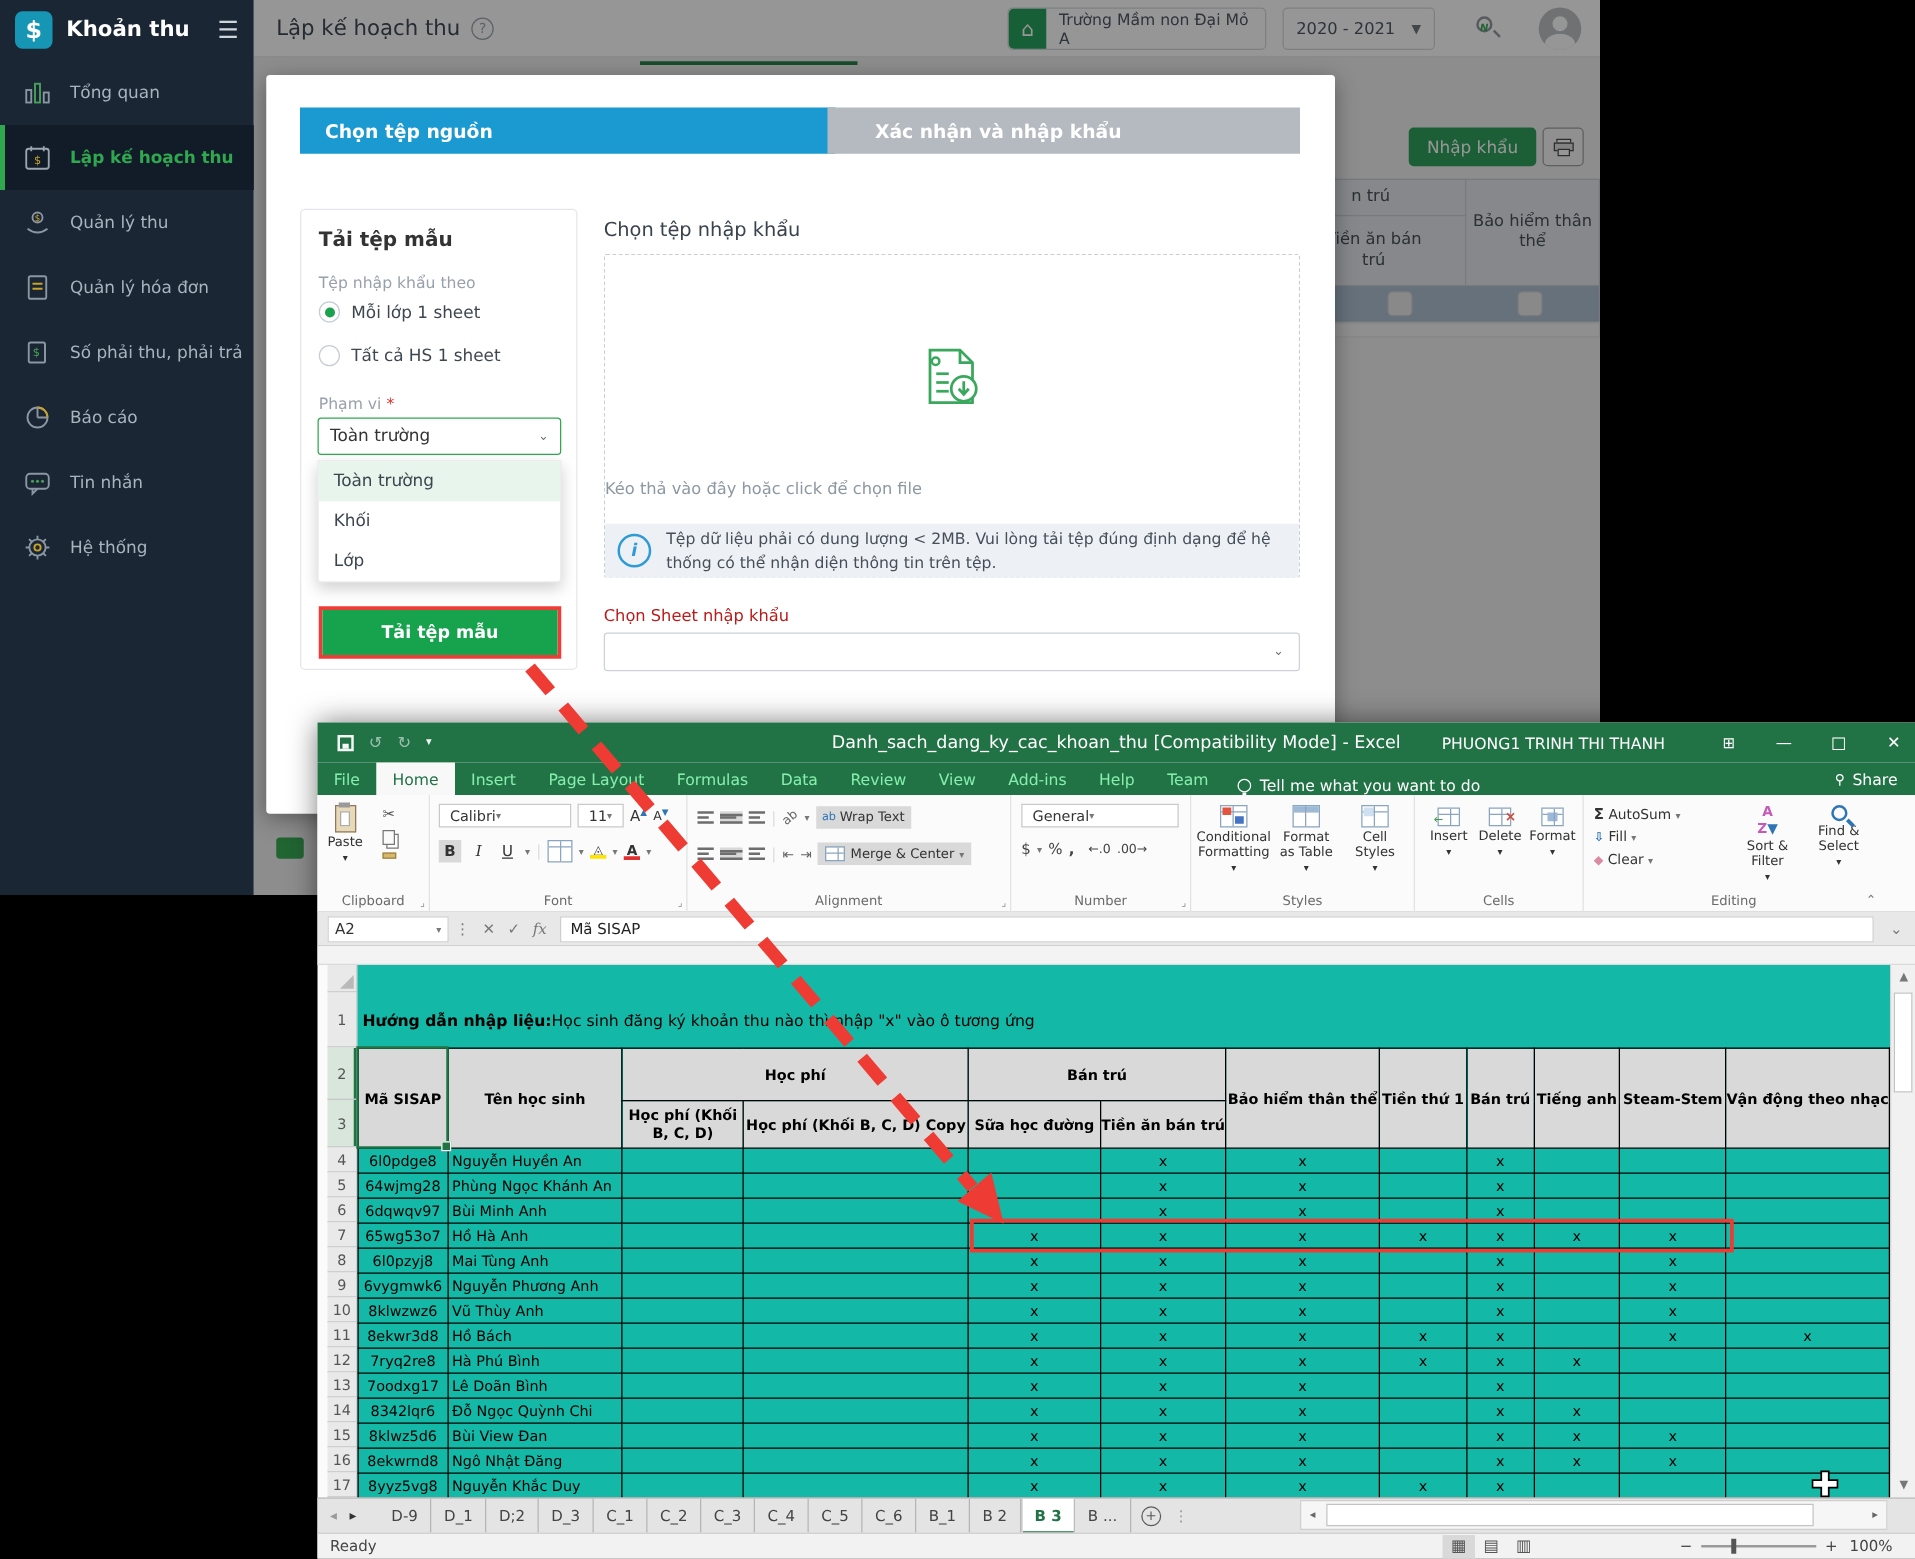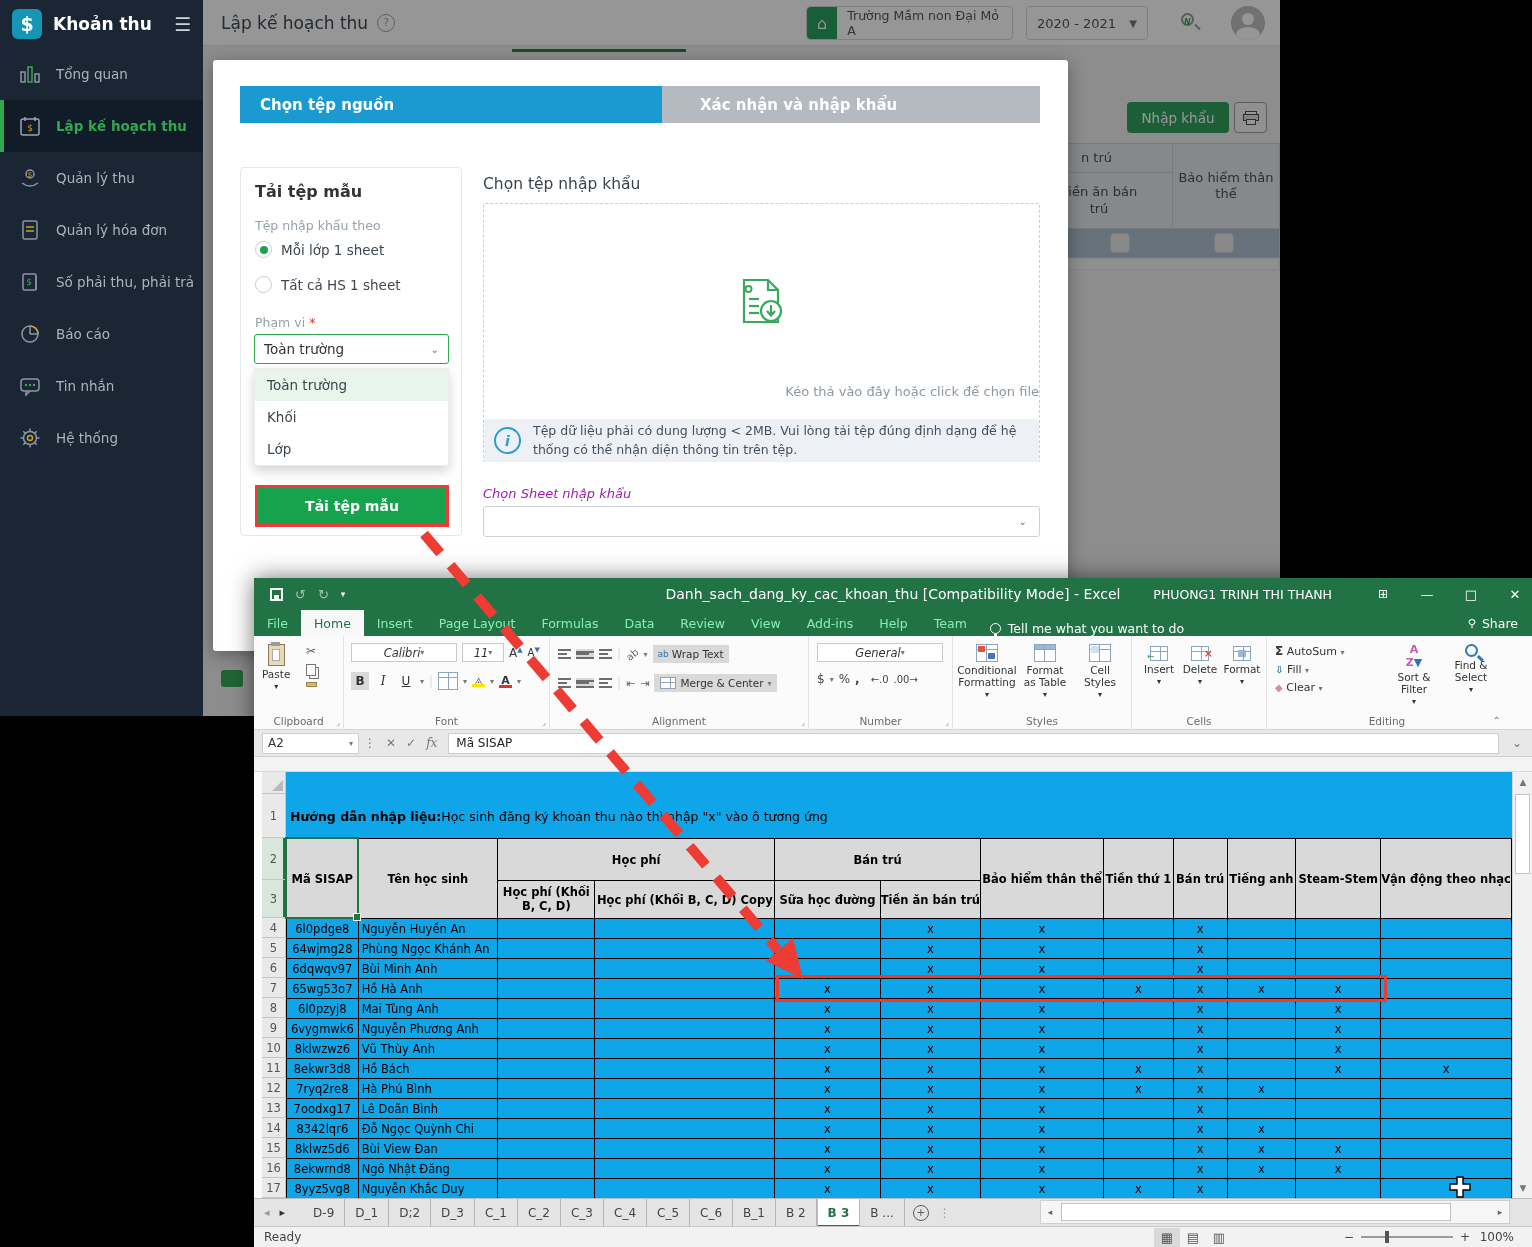--- a/index.html
+++ b/index.html
@@ -99,26 +99,26 @@
   .sopt.active{background:#e7f5ec;}
   #dlWrap{position:absolute;left:14px;top:317px;width:194px;height:42px;border:3px solid #f03c38;}
   #dlBtn{width:100%;height:100%;background:#17a24e;color:#fff;font-weight:bold;font-size:14px;
          display:flex;align-items:center;justify-content:center;}
 
   
   #impTitle{position:absolute;left:270px;top:115px;font-size:15.5px;color:#39434d;font-weight:500;}
   #dropWrap{position:absolute;left:270px;top:143px;width:557px;height:259px;border:1.5px dashed #c7ced6;border-radius:2px;}
   #dropZone{position:absolute;left:0;top:0;width:100%;height:215px;}
   #dzIcon{position:absolute;left:252px;top:72px;}
-  #dzText{position:absolute;left:0;top:180px;width:100%;text-align:right;font-size:13px;color:#8d98a3;}
+  #dzText{position:absolute;left:0;top:180px;width:100%;text-align:left;font-size:13px;color:#8d98a3;}
   #infoStrip{position:absolute;left:0;top:215px;width:100%;height:43px;background:#edf0f4;display:flex;align-items:center;}
   #infoIc{width:27px;height:27px;border-radius:50%;border:2.5px solid #2e9bd6;color:#2e9bd6;font-weight:bold;font-size:14px;
           display:flex;align-items:center;justify-content:center;margin:0 12px 0 10px;flex:none;font-style:italic;}
   #infoTxt{font-size:12.5px;color:#454f58;line-height:1.45;padding-right:8px;}
-  #sheetLbl{position:absolute;left:270px;top:426px;font-size:13px;color:#a21caf;font-style:italic;}
+  #sheetLbl{position:absolute;left:270px;top:426px;font-size:13px;color:#b91c1c;}
   #sheetSel{position:absolute;left:270px;top:446px;width:557px;height:31px;border:1px solid #ccd2d8;border-radius:3px;
             background:#fff;display:flex;align-items:center;justify-content:flex-end;padding:0 12px;}
 
   
   #excel{position:absolute;left:254px;top:578px;width:1278px;height:669px;background:#fbfbfb;z-index:50;
          box-shadow:0 0 22px rgba(0,0,0,.55);font-size:12px;color:#333;}
   #xTitle{position:absolute;left:0;top:0;width:100%;height:32px;background:#217346;color:#fff;display:flex;align-items:center;}
   #qat{display:flex;align-items:center;gap:12px;margin-left:16px;font-size:13px;}
   .qic{color:#fff;opacity:.95;}
   .qic.dim{opacity:.55;}
@@ -132,21 +132,21 @@
   #tellme{display:flex;align-items:center;color:#fff;font-size:12.5px;padding:0 10px;gap:7px;}
   .bulb{width:11px;height:11px;border:1.5px solid #fff;border-radius:50%;position:relative;}
   .bulb:after{content:"";position:absolute;left:3px;top:10px;width:3px;height:3px;background:#fff;}
   #xShare{position:absolute;right:14px;top:32px;height:26px;display:flex;align-items:center;color:#fff;font-size:12.5px;gap:6px;}
 
   #ribbon{position:absolute;left:0;top:58px;width:100%;height:94px;background:#fbfbfb;border-bottom:1px solid #d5d5d5;display:flex;}
   .grp{position:relative;height:94px;border-right:1px solid #e2e2e2;flex:none;}
   .gl{position:absolute;bottom:3px;width:100%;text-align:center;font-size:10.5px;color:#6a6a6a;}
   .dlg{position:absolute;right:3px;bottom:3px;font-size:8px;color:#888;}
   .combo{border:1px solid #c9c9c9;background:#fff;height:19px;font-size:11.5px;color:#333;display:inline-flex;
-         align-items:center;justify-content:center;padding:0 20px;font-style:italic;}
+         align-items:center;justify-content:flex-start;padding:0 8px;}
   .tbx{display:inline-flex;align-items:center;justify-content:center;height:18px;min-width:18px;font-size:12px;color:#333;}
   .tbx.act{background:#d9d9d9;}
   .clrbar{display:inline-block;width:13px;height:3px;margin-top:-2px;}
   .bigbtn{display:inline-flex;flex-direction:column;align-items:center;font-size:10.5px;color:#333;text-align:center;
           line-height:1.15;gap:2px;}
   .mrow{display:flex;align-items:center;gap:5px;}
   .alico{display:inline-block;width:13px;height:10px;position:relative;}
   .alico i{position:absolute;left:0;height:1.6px;background:#6d6d6d;width:100%;}
   .alico i:nth-child(2){top:4px;width:70%;}
   .alico i:nth-child(3){top:8px;}
@@ -168,21 +168,21 @@
   #colHead{position:absolute;left:8px;top:194px;height:22px;display:flex;}
   .ch{height:22px;background:#e9e9e9;border-right:1px solid #c6c6c6;border-bottom:1px solid #c6c6c6;
       display:flex;align-items:center;justify-content:center;font-size:11.5px;color:#444;flex:none;}
   .ch.selc{background:#d8e6dc;box-shadow:inset 0 -2px 0 #217346;}
   #corner{width:24px;height:22px;background:#e9e9e9;border-right:1px solid #c6c6c6;border-bottom:1px solid #c6c6c6;position:relative;}
   #corner:after{content:"";position:absolute;right:2px;bottom:2px;border-left:11px solid transparent;border-bottom:11px solid #b9b9b9;}
   #gutter{position:absolute;left:8px;top:216px;width:24px;}
   .rh{width:24px;background:#e9e9e9;border-right:1px solid #c6c6c6;border-bottom:1px solid #c6c6c6;
       display:flex;align-items:center;justify-content:center;font-size:11.5px;color:#555;}
   .rh.selr{background:#d8e6dc;box-shadow:inset -2px 0 0 #217346;}
-  #sheetArea{position:absolute;left:32px;top:194px;width:1226px;height:426px;background:#0ea5e9;}
+  #sheetArea{position:absolute;left:32px;top:194px;width:1226px;height:426px;background:#14b8a6;}
   #instr{position:absolute;left:4px;top:22px;height:44px;display:flex;align-items:center;font-size:12.5px;color:#000;white-space:nowrap;}
   #xtable{position:absolute;left:0;top:66px;border-collapse:collapse;table-layout:fixed;}
   #xtable td,#xtable th{border:1px solid #000;padding:0;overflow:hidden;white-space:nowrap;}
   #xtable th{background:#d9d9d9;font-size:11.5px;font-weight:bold;color:#000;}
   #xtable .wrap{white-space:normal;line-height:1.2;}
   #xtable td{height:20px;font-size:11.5px;color:#000;text-align:center;}
   #xtable td.nm{text-align:left;padding-left:3px;}
   #selBox{position:absolute;left:-1px;top:65px;width:74px;height:82px;border:2px solid #217346;pointer-events:none;}
   #selBox:after{content:"";position:absolute;right:-4px;bottom:-4px;width:6px;height:6px;background:#217346;border:1px solid #fff;}
   #vscroll{position:absolute;left:1258px;top:194px;width:20px;height:426px;background:#f1f1f1;border-left:1px solid #d4d4d4;}

